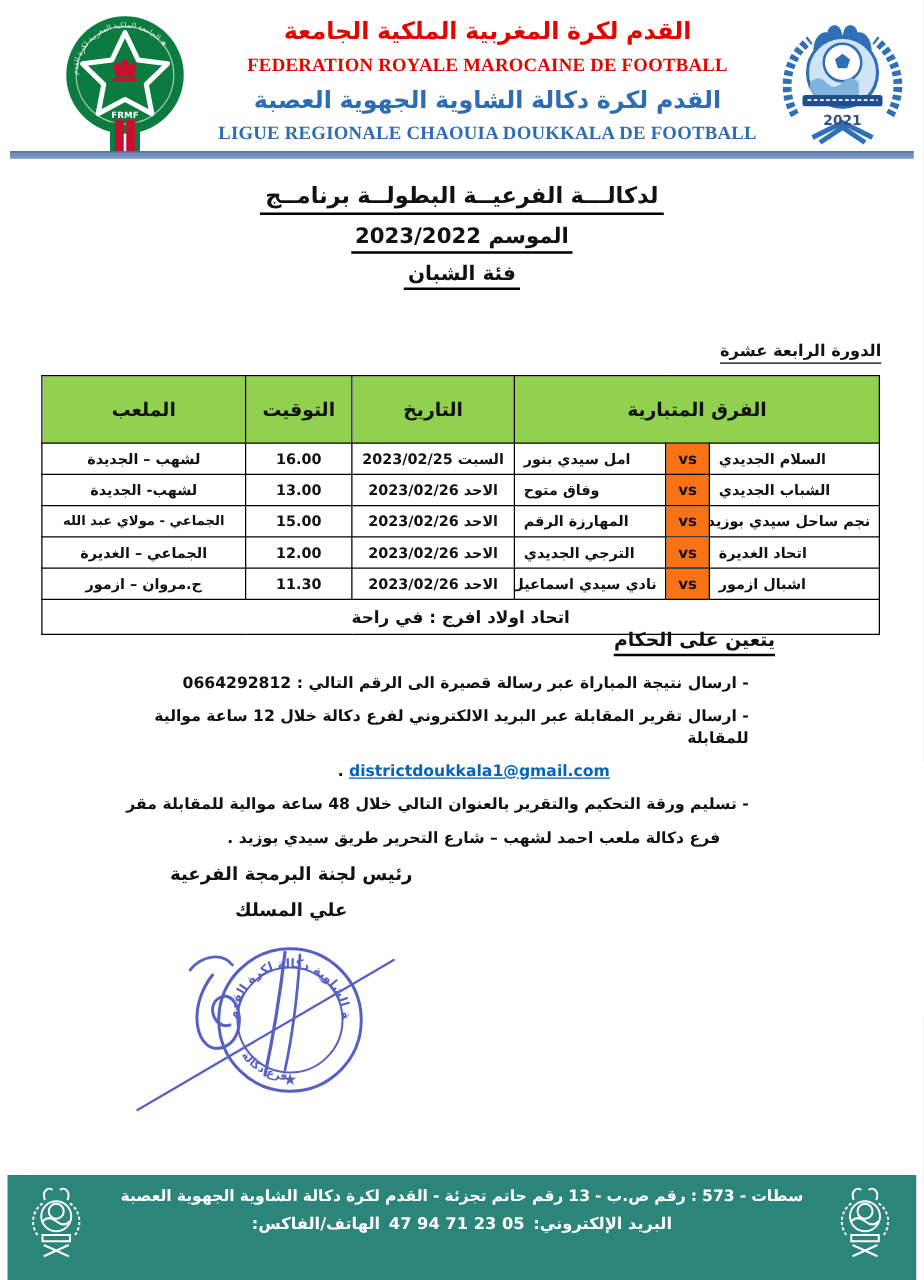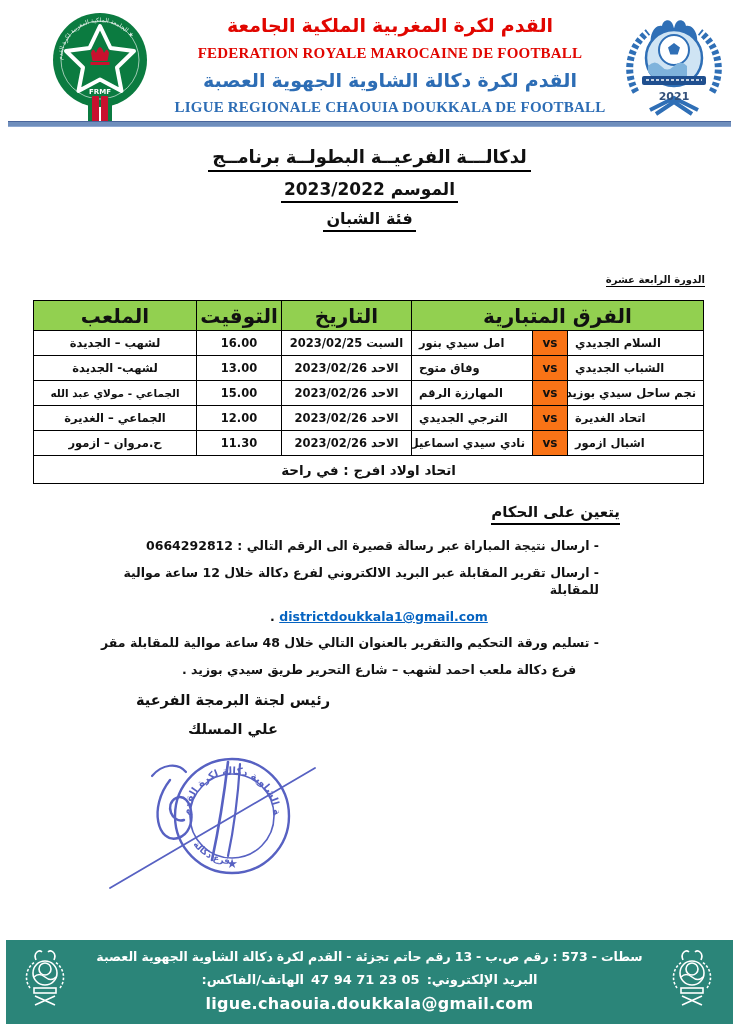--- a/index.html
+++ b/index.html
@@ -15,25 +15,25 @@
   .logo{position:absolute;}
   
   .vwords{display:flex;direction:ltr;gap:0.32em;justify-content:center;align-items:baseline;}
   
   .title-blk{position:absolute;left:0;top:146px;width:739px;text-align:center;}
   .t1{display:inline-flex;font-size:18px;font-weight:bold;border-bottom:2px solid #000;padding:0 4px 3px;}
   .t2{font-size:17px;font-weight:bold;margin-top:7px;}
   .t3{font-size:16px;font-weight:bold;margin-top:6px;}
   .t2 span,.t3 span{display:inline-block;border-bottom:2px solid #000;padding:0 3px 2px;}
   
-  .round{position:absolute;right:34px;top:274px;font-size:10px;font-weight:bold;text-align:center;}
+  .round{position:absolute;right:34px;top:274px;font-size:13px;font-weight:bold;text-align:center;}
   .round b{border-bottom:1.5px solid #000;padding-bottom:1px;font-weight:bold;}
   table.sched{position:absolute;left:33px;top:300px;width:670px;border-collapse:collapse;direction:rtl;table-layout:fixed;}
   table.sched td,table.sched th{border:1px solid #000;overflow:hidden;white-space:nowrap;}
-  th.gh{background:#92d050;font-size:20px;font-weight:bold;height:29px;padding:0;}
+  th.gh{background:#92d050;font-size:15px;font-weight:bold;height:29px;padding:12px;}
   td.c{font-size:11.5px;font-weight:bold;height:22px;text-align:center;padding:0 2px;}
   td.team{text-align:left;padding:0 7px;font-size:11.5px;font-weight:bold;height:22px;}
   td.vs{background:#f97316;text-align:center;font-size:12px;font-weight:bold;height:22px;font-family:"DejaVu Sans",sans-serif;}
   td.bye{height:25px;text-align:center;font-size:13.5px;font-weight:bold;}
   
   .ref-head{position:absolute;right:119px;top:503px;font-size:15px;font-weight:bold;}
   .ref-head b{border-bottom:2px solid #000;padding-bottom:2px;font-weight:bold;}
   .ref{position:absolute;right:80px;top:538px;width:560px;direction:rtl;}
   .bl{font-size:12.5px;font-weight:bold;text-align:right;padding-right:60px;margin-bottom:11px;line-height:1.3;}
   .bl-center{font-size:12.5px;font-weight:bold;text-align:center;margin-bottom:11px;}
@@ -265,16 +265,15 @@
         <span dir="rtl">:</span>
         <span dir="rtl">573</span>
         <span dir="rtl">-</span>
         <span dir="rtl">سطات</span>
       </div>
     <div class="f2">
       <span dir="rtl">الهاتف/الفاكس:</span>
       <span dir="ltr">47 94 71 23 05</span>
       <span dir="rtl">البريد الإلكتروني:</span>
     </div>
-    <div class="f3">ligue.chaouia.doukkala@gmail.com</div>
   </div>
 
 </div>
 
 </body></html>

